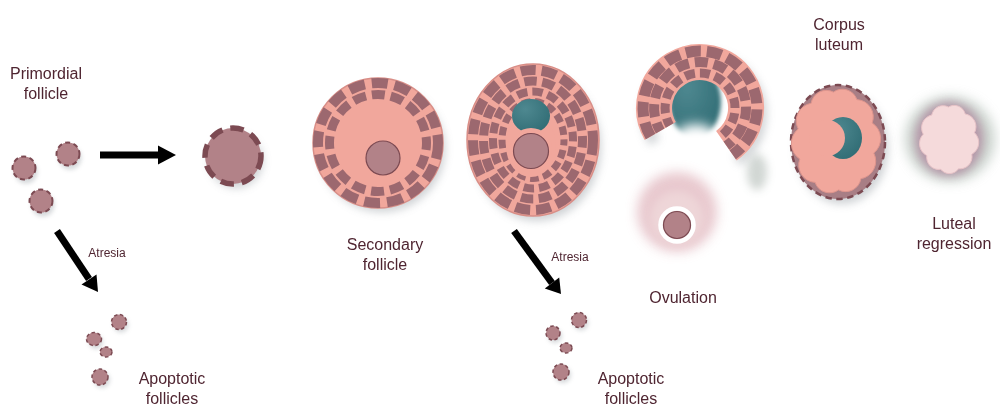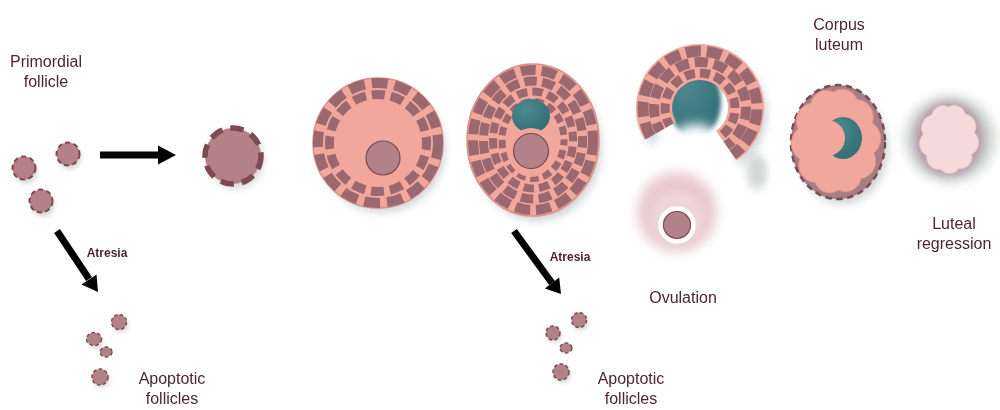--- a/index.html
+++ b/index.html
@@ -6,21 +6,21 @@
   .canvas{
     position:relative;width:1000px;height:410px;background:#ffffff;
     overflow:hidden;font-family:"Liberation Sans", sans-serif;
   }
   svg{position:absolute;left:0;top:0;}
   .lbl{
     position:absolute;transform:translateX(-50%);text-align:center;
     font-size:16px;line-height:20px;color:var(--c-label_text);
     white-space:normal;
   }
-  .lbl.small{font-size:12px;line-height:14px;font-weight:bold;}
+  .lbl.small{font-size:12px;line-height:14px;}
   
   .mauve{fill:var(--c-follicle_fill);stroke:var(--c-follicle_border);}
   .salmon{fill:var(--c-granulosa_salmon);}
   .salmon-rim{fill:var(--c-granulosa_salmon);stroke:#d98e87;stroke-width:1.5;}
   .cloud{fill:var(--c-granulosa_salmon);stroke:#de958d;stroke-width:1;}
   .brick-ring{fill:none;stroke:var(--c-theca_brick);}
   .salmon-stroke{fill:none;stroke:var(--c-granulosa_salmon);}
   .teal{fill:url(#tealGrad);}
   .arrow{fill:var(--c-arrow);}
   .arrow-line{stroke:var(--c-arrow);stroke-width:7;fill:none;}
@@ -144,21 +144,22 @@
     <circle class="salmon" cx="827" cy="138" r="18"></circle>
   </g>
 
   <g>
     <ellipse cx="950" cy="139" rx="45" ry="43" style="fill:var(--c-regression_halo)" opacity="0.7" filter="url(#b6)"></ellipse>
     <ellipse cx="949" cy="139" rx="34" ry="37" style="fill:var(--c-regression_ring)" opacity="0.85" filter="url(#b4)"></ellipse>
     <path id="lr-cloud" style="fill:var(--c-luteal_pink);stroke:#e8c4c8;stroke-width:1" d="M971.8,154.3 A12.2,12.2 0 0 1 958.5,168.8 A11.0,11.0 0 0 1 940.7,169.3 A12.1,12.1 0 0 1 926.8,155.6 A13.5,13.5 0 0 1 923.3,134.2 A13.0,13.0 0 0 1 931.8,115.0 A11.4,11.4 0 0 1 948.4,107.0 A11.3,11.3 0 0 1 965.2,114.0 A12.9,12.9 0 0 1 974.5,132.7 A13.5,13.5 0 0 1 971.8,154.3 Z"></path>
   </g>
 </svg>
 
-<div class="lbl" style="left:46px;top:52px;width:92px">Primordial follicle</div>
+<div class="lbl" style="left:46px;top:64px;width:92px">Primordial follicle</div>
+<div class="lbl" style="left:385px;top:235px;width:100px">Secondary follicle</div>
 <div class="lbl" style="left:839px;top:15px;width:76px">Corpus luteum</div>
 <div class="lbl" style="left:683px;top:288px;width:120px">Ovulation</div>
 <div class="lbl" style="left:954px;top:214px;width:100px">Luteal regression</div>
 <div class="lbl small" style="left:107px;top:246px;width:60px">Atresia</div>
 <div class="lbl small" style="left:570px;top:250px;width:60px">Atresia</div>
 <div class="lbl" style="left:172px;top:369px;width:92px">Apoptotic follicles</div>
 <div class="lbl" style="left:631px;top:369px;width:92px">Apoptotic follicles</div>
 
 </div>
 

